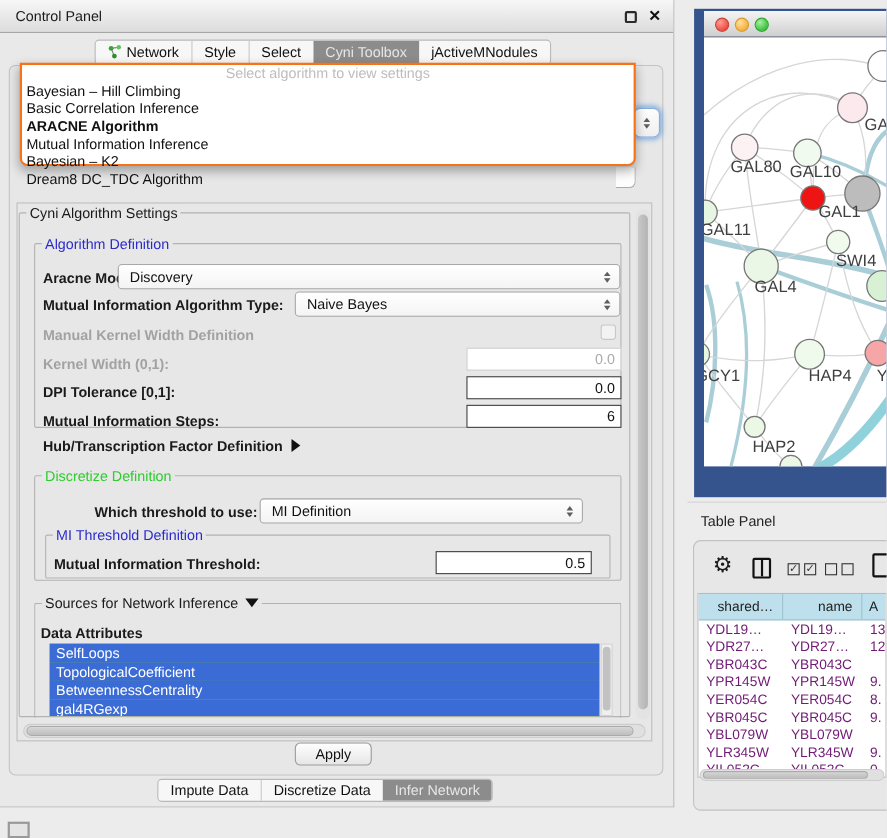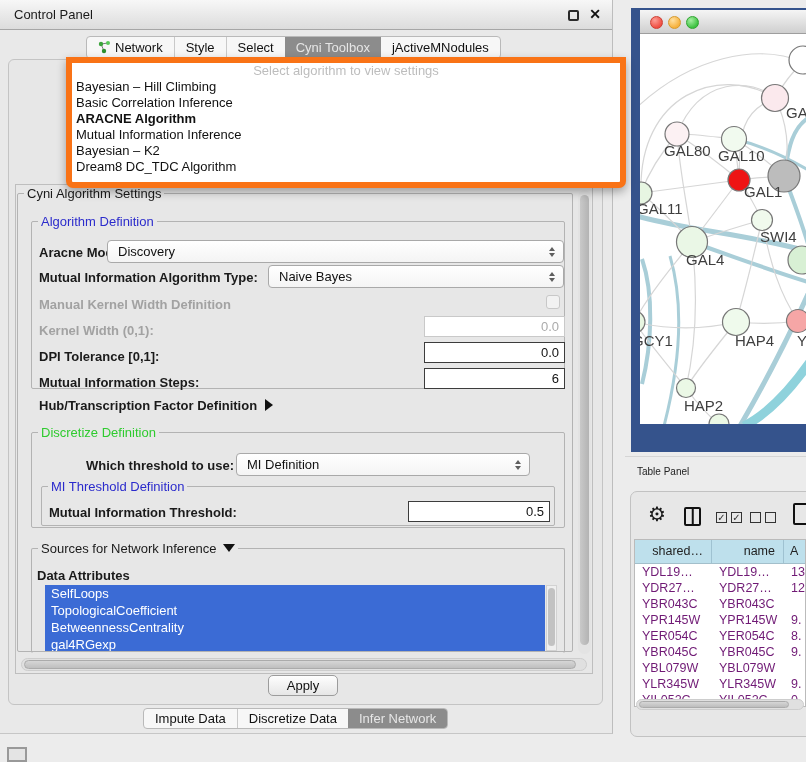--- a/index.html
+++ b/index.html
@@ -79,23 +79,23 @@
   .hscroll { position:absolute; left:21px; top:658px; width:566px; height:13px;
     background:#E0E0E0; border-radius:7px; border:1px solid #CDCDCD; }
   .hscroll .thumb { position:absolute; left:2px; top:1px; width:552px; height:9px;
     background:linear-gradient(#D6D6D6,#BFBFBF); border:1px solid #ABABAB; border-radius:5px; }
 
   .apply-btn { position:absolute; left:268px; top:675px; width:70px; height:21px;
     background:linear-gradient(#FEFEFE,#E6E6E6); border:1px solid #9C9C9C; border-radius:5px;
     font-size:13px; color:#111; text-align:center; line-height:19px; }
 
   
-  .dd-overlay { position:absolute; left:18px; top:57px; width:560px; height:131px;
-    background:#FFFFFF; border:6px solid #f97316; border-radius:0 0 7px 7px;
-    box-shadow:0 4px 10px rgba(0,0,0,0.32); z-index:50;margin-left:48px; }
+  .dd-overlay { position:absolute; left:18px; top:57px; width:560px; height:94px;
+    background:#FFFFFF; border:2px solid #f97316; border-radius:0 0 7px 7px;
+    box-shadow:0 4px 10px rgba(0,0,0,0.32); z-index:50; }
   .dd-placeholder { height:16px; line-height:15px; text-align:center; color:#BDBDBD; font-size:13px; }
   .dd-item { height:16px; line-height:16px; padding-left:4px; font-size:13px; color:#111; white-space:nowrap; }
   .dd-item.hl { font-weight:bold; }
 
   .combo-fragment { position:absolute; left:576px; top:98px; width:24px; height:27px;
     background:linear-gradient(#FDFDFD,#EFEFEF); border:1px solid #88AEDC; border-radius:6px;
     box-shadow:0 0 5px 2px rgba(96,156,220,0.75); z-index:5; }
   .combo-fragment2 { position:absolute; left:560px; top:152px; width:18px; height:19px;
     background:#FDFDFD; border-right:1px solid #ABABAB; border-bottom:1px solid #ABABAB;
     border-radius:0 0 6px 0; z-index:5; }
@@ -108,21 +108,21 @@
   .net-titlebar { position:absolute; left:640px; top:10px; width:166px; height:24px;
     background:linear-gradient(#F5F5F5,#CFCFCF); border-bottom:1px solid #9E9E9E; }
   .light { position:absolute; top:6px; width:13px; height:13px; border-radius:50%; }
   .light.red { left:10px; background:radial-gradient(circle at 35% 30%,#FC9D95,#EF4E42 70%); border:1px solid #CE3E33; }
   .light.yellow { left:28px; background:radial-gradient(circle at 35% 30%,#FFE0A0,#F6B13C 70%); border:1px solid #D69A2D; }
   .light.green { left:46px; background:radial-gradient(circle at 35% 30%,#A6EFA2,#3FC242 70%); border:1px solid #2FA430; }
   .net-canvas { position:absolute; left:640px; top:34px; width:166px; height:390px; background:#FFFFFF; overflow:hidden; }
 
   
   .tp-divider { position:absolute; left:625px; top:456px; width:181px; height:1px; background:#D5D5D5; }
-  .tp-title { position:absolute; left:637px; top:466px; font-size:10px; color:#222; }
+  .tp-title { position:absolute; left:637px; top:466px; font-size:13px; color:#222; }
   .table-panel { position:absolute; left:630px; top:491px; width:185px; height:246px;
     background:#E7E7E7; border:1px solid #C2C2C2; border-radius:7px; }
   .tp-gear { position:absolute; left:648px; top:504px; font-size:20px; color:#1A1A1A; line-height:1; }
   .tp-cols { position:absolute; left:684px; top:507px; width:17px; height:19px; border:2.5px solid #111; border-radius:2px; }
   .tp-cols:before { content:""; position:absolute; left:50%; top:0; width:2.5px; height:100%; background:#111; transform:translateX(-50%); }
   .cbx { position:absolute; width:11px; height:11px; border:1.5px solid #333; top:512px;
     font-size:10px; line-height:9px; text-align:center; color:#333; }
   .tp-doc { position:absolute; left:793px; top:503px; width:16px; height:22px; border:2.5px solid #111; border-radius:2px; }
 
   .tp-table { position:absolute; left:634px; top:539px; width:172px; height:168px;
@@ -232,21 +232,21 @@
       <span class="val" style="line-height:22px;">MI Definition</span>
       <div class="stepper">
           <div class="up"></div>
           <div class="dn"></div>
         </div>
     </div>
     <div class="fieldset" style="left:41px; top:486px; width:514px; height:40px;">
       <span class="legend blue">MI Threshold Definition</span>
     </div>
     <span class="lbl" style="left:49px; top:505px;">Mutual Information Threshold:</span>
-    <div class="tfield" style="left:408px; top:501px; width:142px; height:21px;">0.5</div>
+    <div class="tfield" style="left:396px; top:501px; width:142px; height:21px;">0.5</div>
 
     <div class="fieldset" style="left:31px; top:548px; width:534px; height:105px; border-bottom:none;">
       <span class="legend"><span>Sources for Network Inference</span><span class="tri-down"></span></span>
     </div>
     <span class="lbl" style="left:37px; top:568px;">Data Attributes</span>
     <div class="attr-list">
       <div class="attr-item">SelfLoops</div>
       <div class="attr-item">TopologicalCoefficient</div>
       <div class="attr-item">BetweennessCentrality</div>
       <div class="attr-item">gal4RGexp</div>

